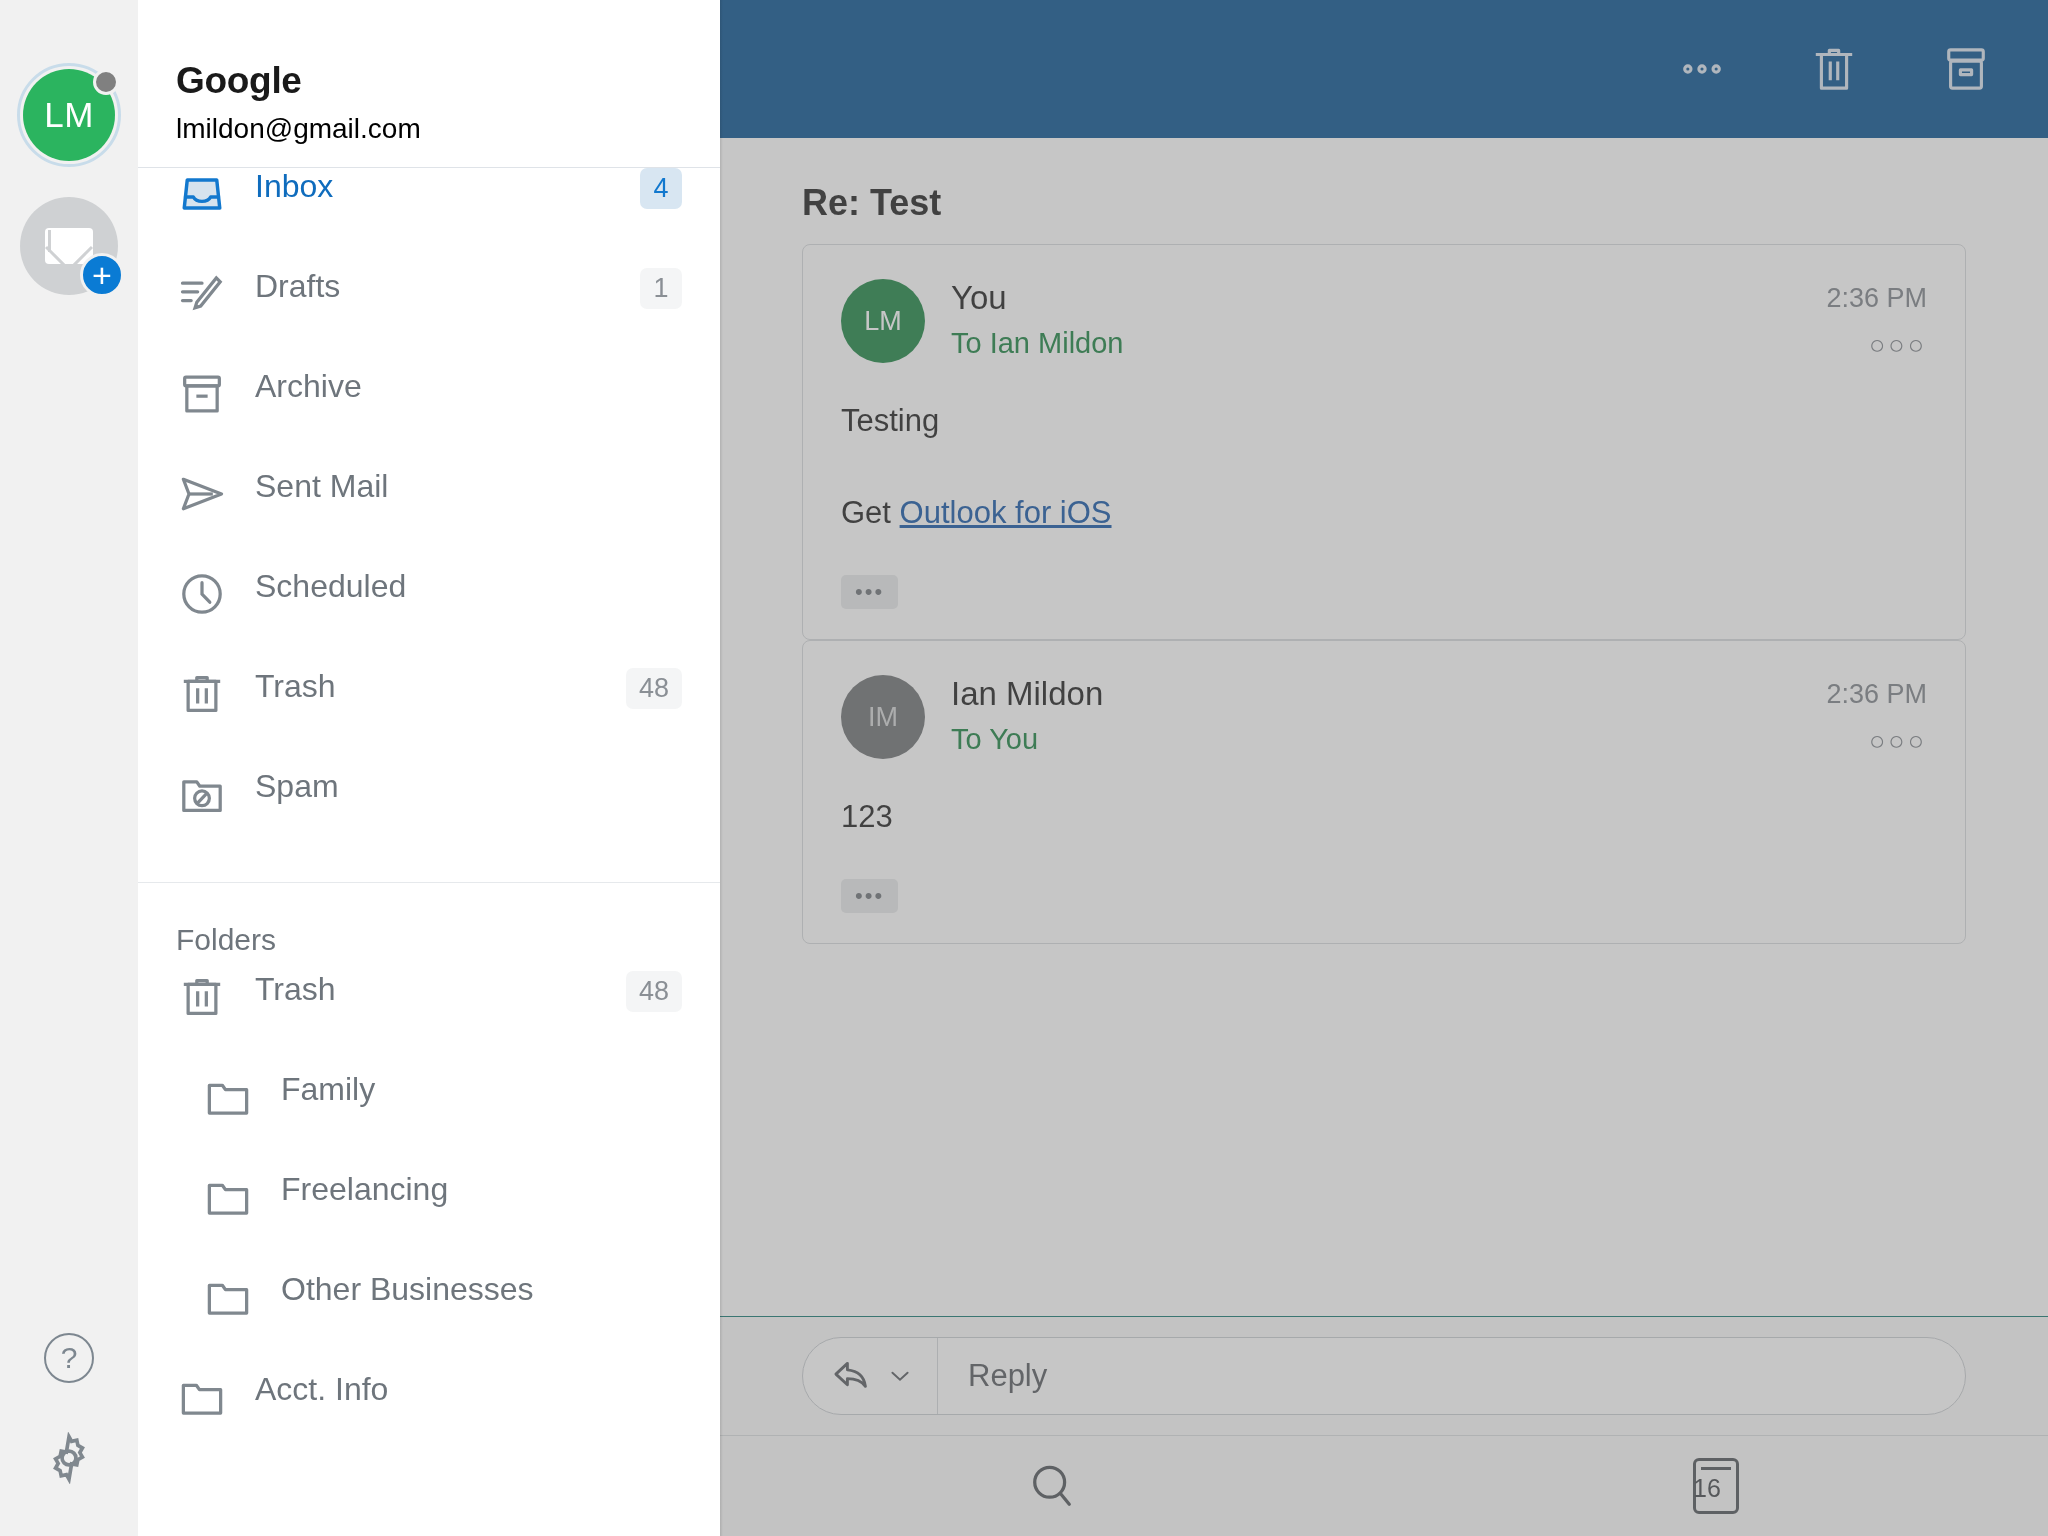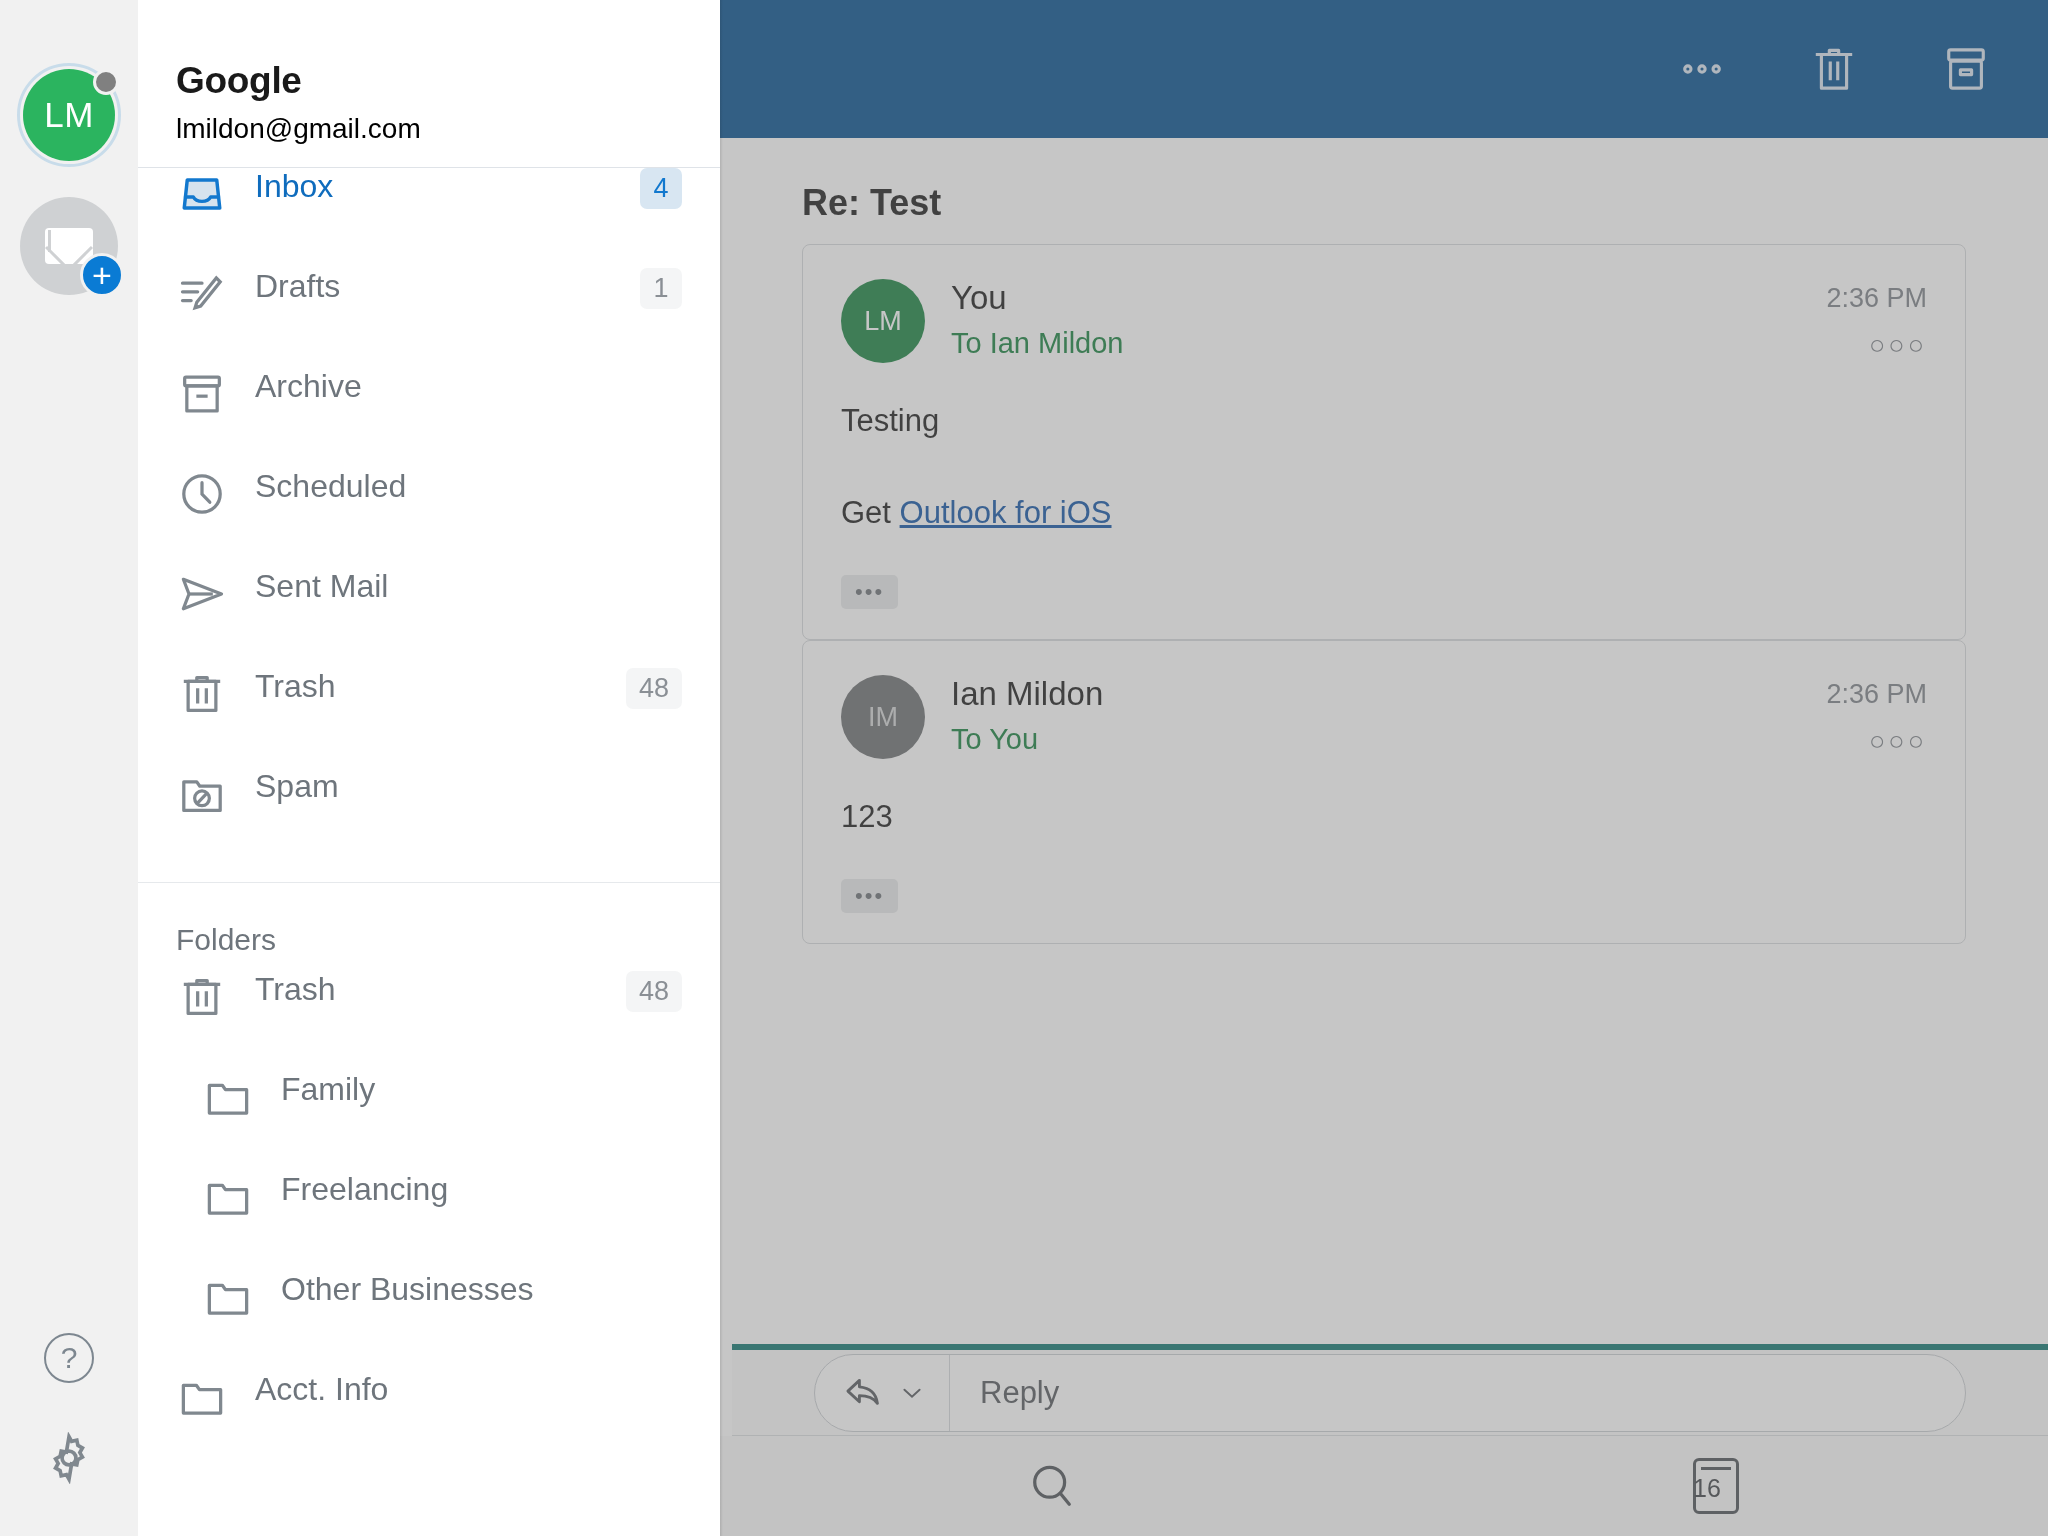--- a/index.html
+++ b/index.html
@@ -167,23 +167,23 @@
     background: #e7e9ea; border-radius: 5px;
     padding: 6px 14px; color: #6b7076; font-size: 22px;
     letter-spacing: 2px; line-height: 1;
   }
   .new-msg-sep {
     text-align: center; padding: 38px 0 34px 0;
     color: #1565c0; font-size: 30px; font-weight: 600;
   }
 
   .reply-bar {
-    position: absolute; left: 12px; right: 0; bottom: 100px;
-    height: 92px; background: #fafafa;
-    border-top: 6px solid #0f766e; border-bottom: 1px solid #d9dcdf;
+    position: absolute; left: 0; right: 0; bottom: 100px;
+    height: 120px; background: #fafafa;
+    border-top: 1px solid #0f766e; border-bottom: 1px solid #d9dcdf;
     display: flex; align-items: center; padding: 0 82px;
   }
   .reply-box {
     flex: 1 1 auto; height: 78px;
     border: 1px solid #c9cdd1; border-radius: 40px;
     background: #fff; display: flex; align-items: center;
   }
   .reply-ico-grp {
     display: flex; align-items: center; gap: 12px;
     padding: 0 24px 0 26px; height: 100%;
@@ -296,36 +296,36 @@
             <rect x="4" y="4.2" width="16" height="4" rx="0.6"></rect>
             <path d="M5 8.2h14v11.6H5z"></path>
             <path d="M9.4 13h5.2"></path>
           </svg>
         </span>
         <span class="nav-label">Archive</span>
       </div>
 
       <div class="nav-row">
         <span class="nav-ico">
+          <svg width="52" height="52" viewBox="0 0 24 24" fill="none" stroke="#80888f" stroke-width="1.5" stroke-linejoin="round">
+            <path d="M3.4 5.2L21 12 3.4 18.8 6 12z"></path>
+            <path d="M6 12h11"></path>
+          </svg>
+        </span>
+        <span class="nav-label">Sent Mail</span>
+      </div>
+
+      <div class="nav-row">
+        <span class="nav-ico">
           <svg width="52" height="52" viewBox="0 0 24 24" fill="none" stroke="#80888f" stroke-width="1.5" stroke-linecap="round">
             <circle cx="12" cy="12" r="8.4"></circle>
             <path d="M12 6.8V12l3.6 3.8"></path>
           </svg>
         </span>
         <span class="nav-label">Scheduled</span>
-      </div>
-
-      <div class="nav-row">
-        <span class="nav-ico">
-          <svg width="52" height="52" viewBox="0 0 24 24" fill="none" stroke="#80888f" stroke-width="1.5" stroke-linejoin="round">
-            <path d="M3.4 5.2L21 12 3.4 18.8 6 12z"></path>
-            <path d="M6 12h11"></path>
-          </svg>
-        </span>
-        <span class="nav-label">Sent Mail</span>
       </div>
 
       <div class="nav-row">
         <span class="nav-ico">
           <svg width="52" height="52" viewBox="0 0 24 24" fill="none" stroke="#80888f" stroke-width="1.5" stroke-linejoin="round">
             <path d="M3.6 6.2h16.8"></path>
             <path d="M9.6 6.2V4.4h4.8v1.8"></path>
             <path d="M5.6 6.2h12.8v13.4H5.6z"></path>
             <path d="M10 9.4v7M14 9.4v7"></path>
           </svg>

